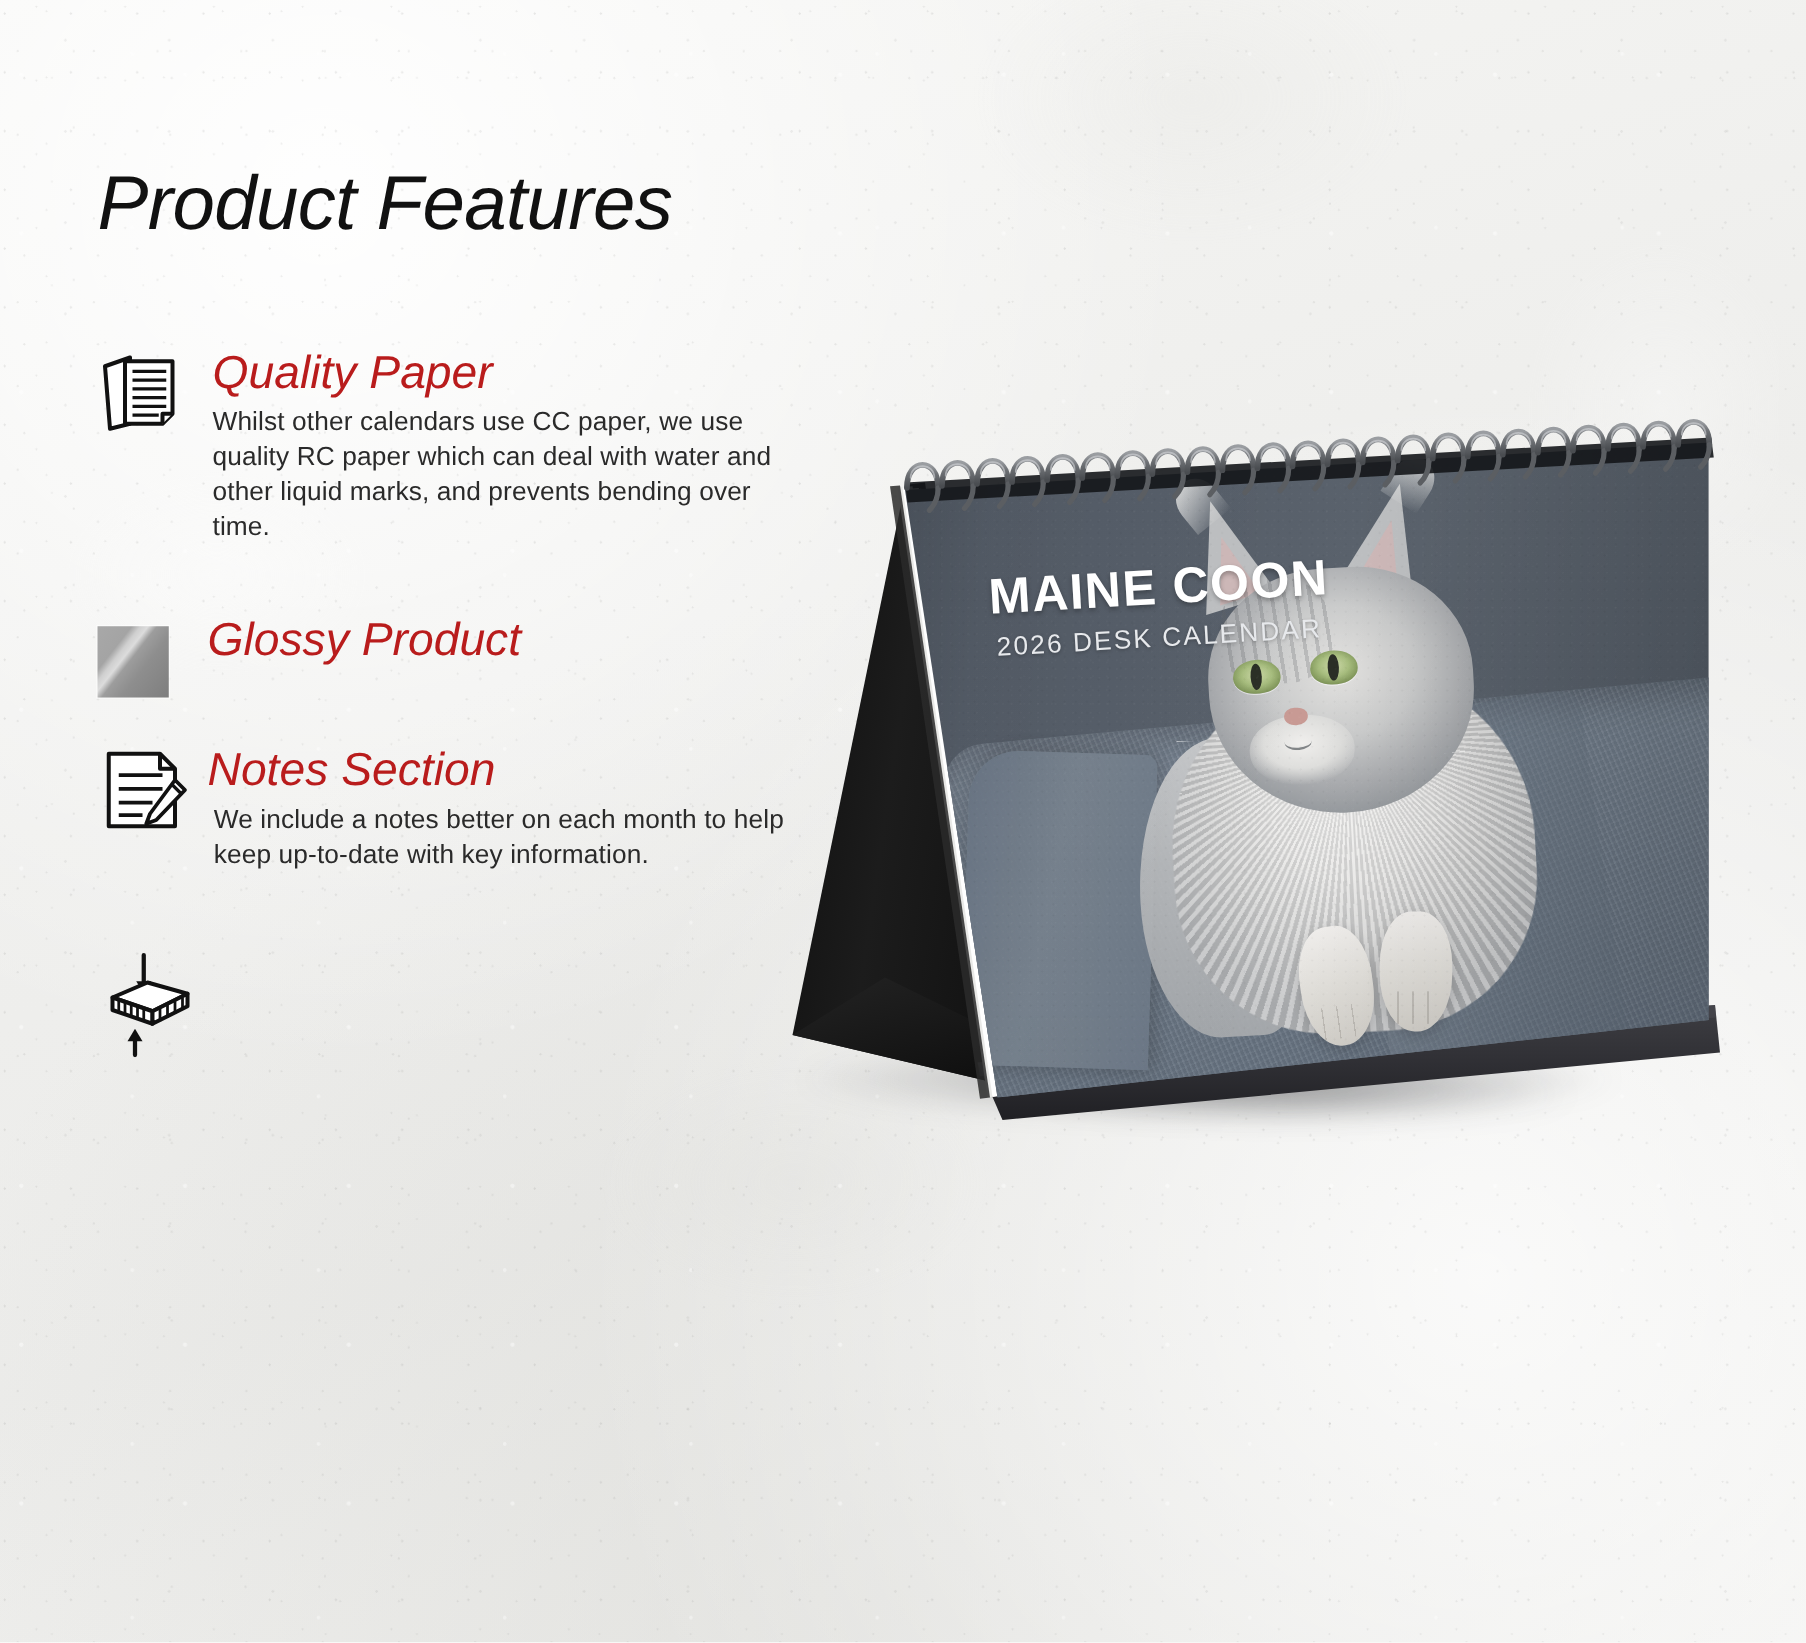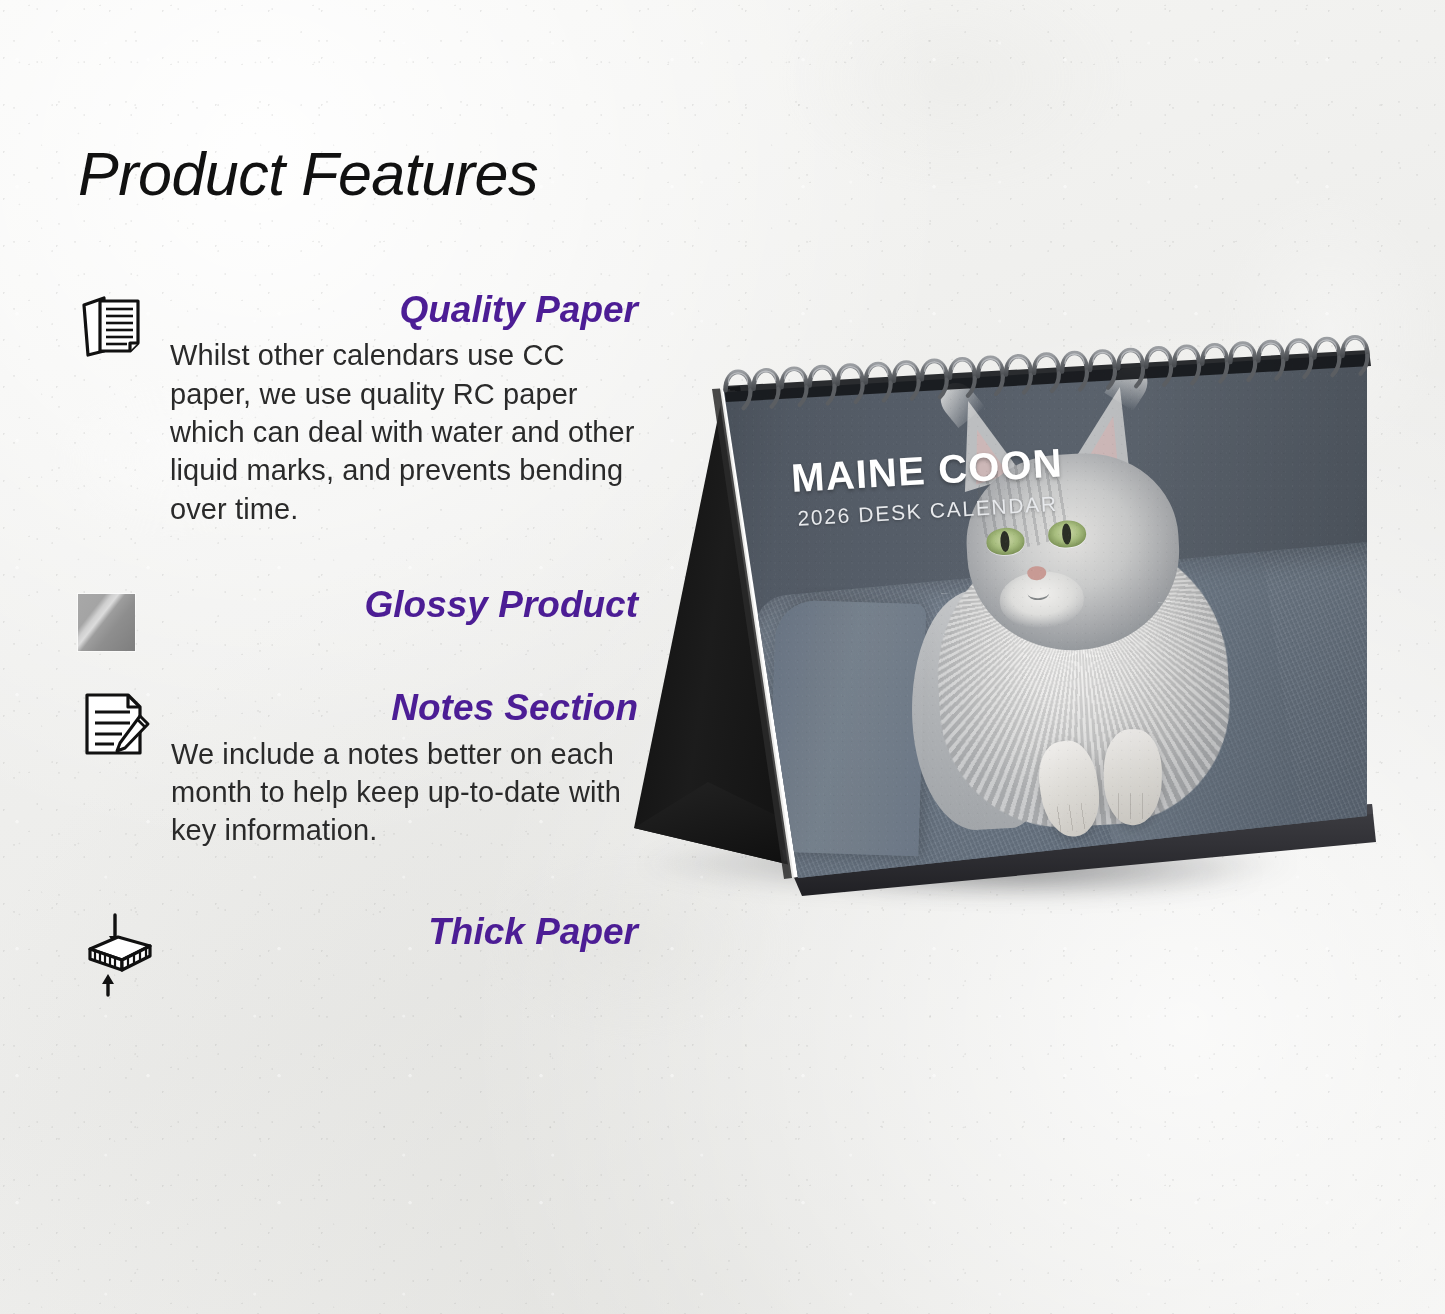--- a/index.html
+++ b/index.html
@@ -57,21 +57,21 @@
       radial-gradient(ellipse 180px 120px at 12% 35%, rgba(255,255,255,0.9), rgba(255,255,255,0) 70%),
       radial-gradient(ellipse 220px 140px at 44% 72%, rgba(221,221,217,0.7), rgba(255,255,255,0) 72%),
       radial-gradient(ellipse 160px 200px at 92% 25%, rgba(255,255,255,0.8), rgba(255,255,255,0) 70%),
       radial-gradient(ellipse 240px 160px at 66% 6%,  rgba(223,223,219,0.6), rgba(255,255,255,0) 74%);
   }
 
   
   .left-col {
     position: absolute;
     left: 78px;
-    top: 144px;
+    top: 132px;
     width: 560px;
   }
 
   .page-title {
     font-size: 61px;
     font-style: italic;
     font-weight: 400;
     color: #111111;
     letter-spacing: -0.5px;
     line-height: 1.0;
@@ -92,29 +92,28 @@
     display: flex;
     align-items: flex-start;
     justify-content: flex-start;
   }
   .feature-body {
     padding-left: 88px;
   }
   .feature-title {
     font-size: 37px;
     font-style: italic;
-    font-weight: 700;
-    color: #4c1d95;
+    font-weight: 400;
+    color: #b91c1c;
     line-height: 1.12;
     margin: 0 0 6px 0;
     white-space: nowrap;
-    text-align: right;
   }
   .feature-desc {
-    font-size: 29px;
+    font-size: 21px;
     font-weight: 400;
     color: #2a2a2a;
     line-height: 1.32;
     margin: 0;
     letter-spacing: 0.1px;
   }
 
   
   .f-quality   { margin-bottom: 56px; }
   .f-quality .feature-body { padding-left: 92px; }
@@ -527,21 +526,20 @@
             <line x1="68" y1="46" x2="68" y2="36"></line>
           </g>
 
           <g stroke="#111" stroke-width="3.4" stroke-linecap="round" fill="none">
             <line x1="30" y1="82" x2="30" y2="68"></line>
           </g>
           <path d="M30 61 L24 71 L36 71 Z" fill="#111"></path>
         </svg>
       </div>
       <div class="feature-body">
-        <h2 class="feature-title">Thick Paper</h2>
       </div>
     </div>
 
   </div>
 
   <div class="calendar-wrap">
 
     <div class="cal-shadow"></div>
     <div class="cal-shadow2"></div>
 

